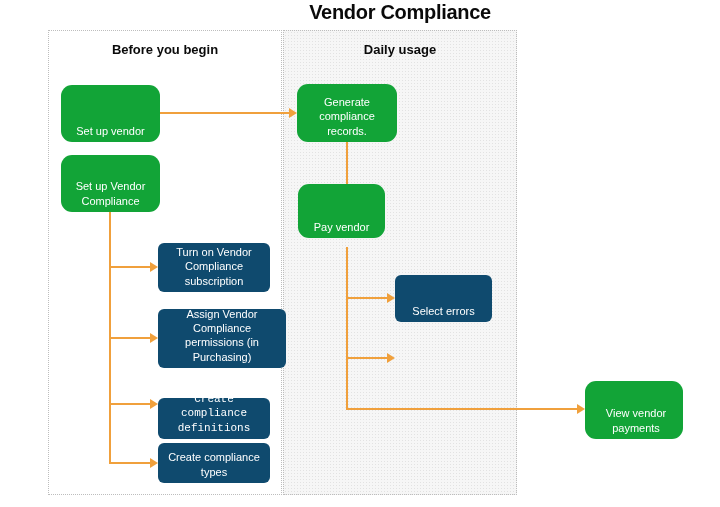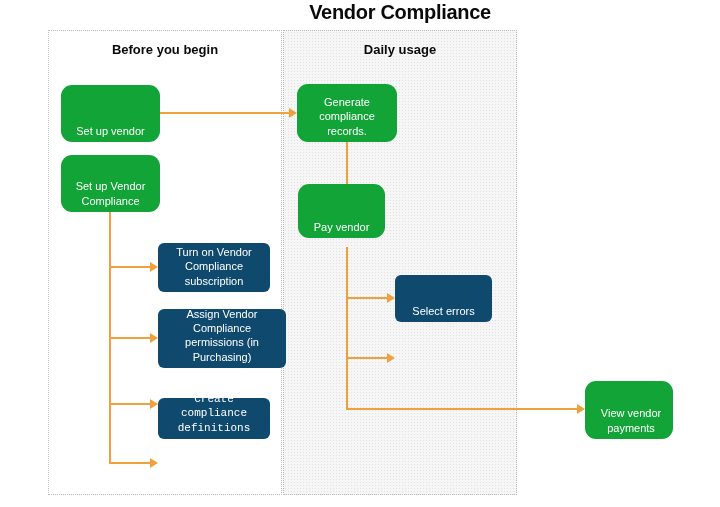--- a/index.html
+++ b/index.html
@@ -100,28 +100,31 @@
   </div>
   <div class="node blue" style="left:118px;top:243px;width:112px;height:49px;">
     <span>Turn on Vendor Compliance subscription</span>
   </div>
   <div class="node blue" style="left:118px;top:309px;width:128px;height:59px;">
     <span>Assign Vendor Compliance permissions (in Purchasing)</span>
   </div>
   <div class="node blue" style="left:118px;top:398px;width:112px;height:41px;font-family:Liberation Mono, monospace;">
     <span>Create compliance definitions</span>
   </div>
+  <div class="node blue" style="left:118px;top:443px;width:112px;height:40px;">
+    <span>Create compliance types</span>
+  </div>
 
   <div class="node green" style="left:257px;top:84px;width:100px;height:58px;">
     <span>Generate compliance records.</span>
   </div>
   <div class="node green" style="left:258px;top:184px;width:87px;height:54px;">
     <span>Pay vendor</span>
   </div>
   <div class="node blue" style="left:355px;top:275px;width:97px;height:47px;">
     <span>Select errors</span>
   </div>
 
-  <div class="node green" style="left:545px;top:381px;width:88px;height:58px;padding-left:12px;">
+  <div class="node green" style="left:545px;top:381px;width:98px;height:58px;padding-left:12px;">
     <span>View vendor payments</span>
   </div>
 
 </div>
 
 </body></html>

